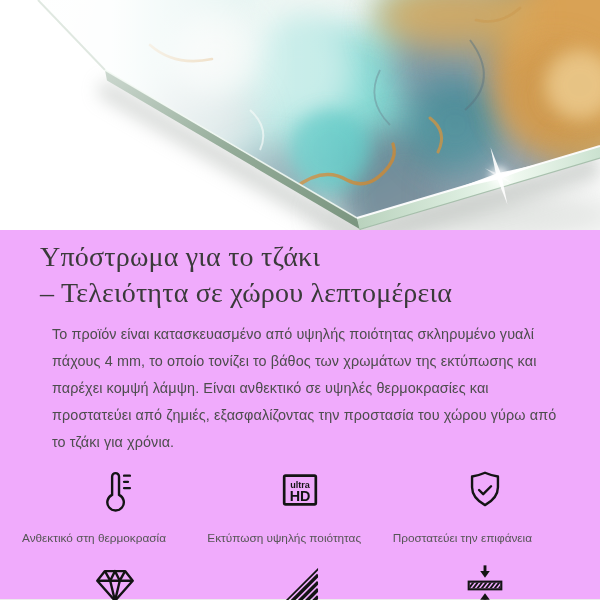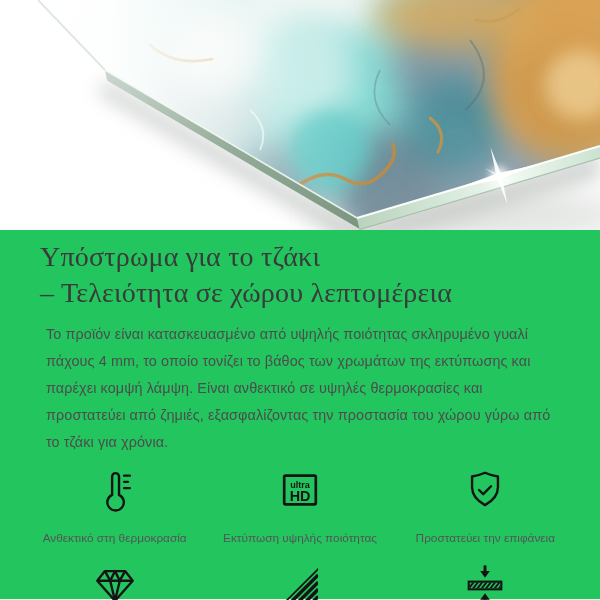--- a/index.html
+++ b/index.html
@@ -5,21 +5,21 @@
   * { box-sizing: border-box; }
   html, body { margin: 0; padding: 0; width: 600px; height: 600px; }
   body {
     background: #ffffff;
     font-family: "Liberation Sans", sans-serif;
     color: #4b4b4b;
     overflow: hidden;
   }
   .page {
     width: 600px; height: 600px;
-    background: #22c55e;
+    background: #f0abfc;
     position: relative;
     border-bottom: 1px solid #ececec;
   }
   .hero {
     width: 600px; height: 230px;
     position: relative;
     overflow: hidden;
     background: #ffffff;
   }
   .hero svg { display: block; }
@@ -29,37 +29,36 @@
   h1.title {
     margin: 9px 0 10px 0;
     font-family: "Liberation Serif", "DejaVu Serif", serif;
     font-weight: 400;
     font-size: 28px;
     line-height: 36px;
     color: #3a3a3a;
     letter-spacing: 0.2px;
   }
   p.desc {
-    margin: 0 0 10px 6px;
+    margin: 0 0 10px 12px;
     font-size: 14.4px;
     line-height: 27px;
     color: #4d4d4d;
     letter-spacing: 0.1px;
   }
   .features {
     margin: 2px 0 0 -18px;
     width: 556px;
     display: grid;
     grid-template-columns: 1fr 1fr 1fr;
     row-gap: 15px;
   }
   .feature {
     display: flex;
     flex-direction: column;
-    align-items: center;
   }
   .feature .icon-box {
     height: 47px;
     display: flex;
     align-items: center;
     justify-content: center;
   }
   .feature .label {
     margin-top: 18px;
     font-size: 11.8px;

